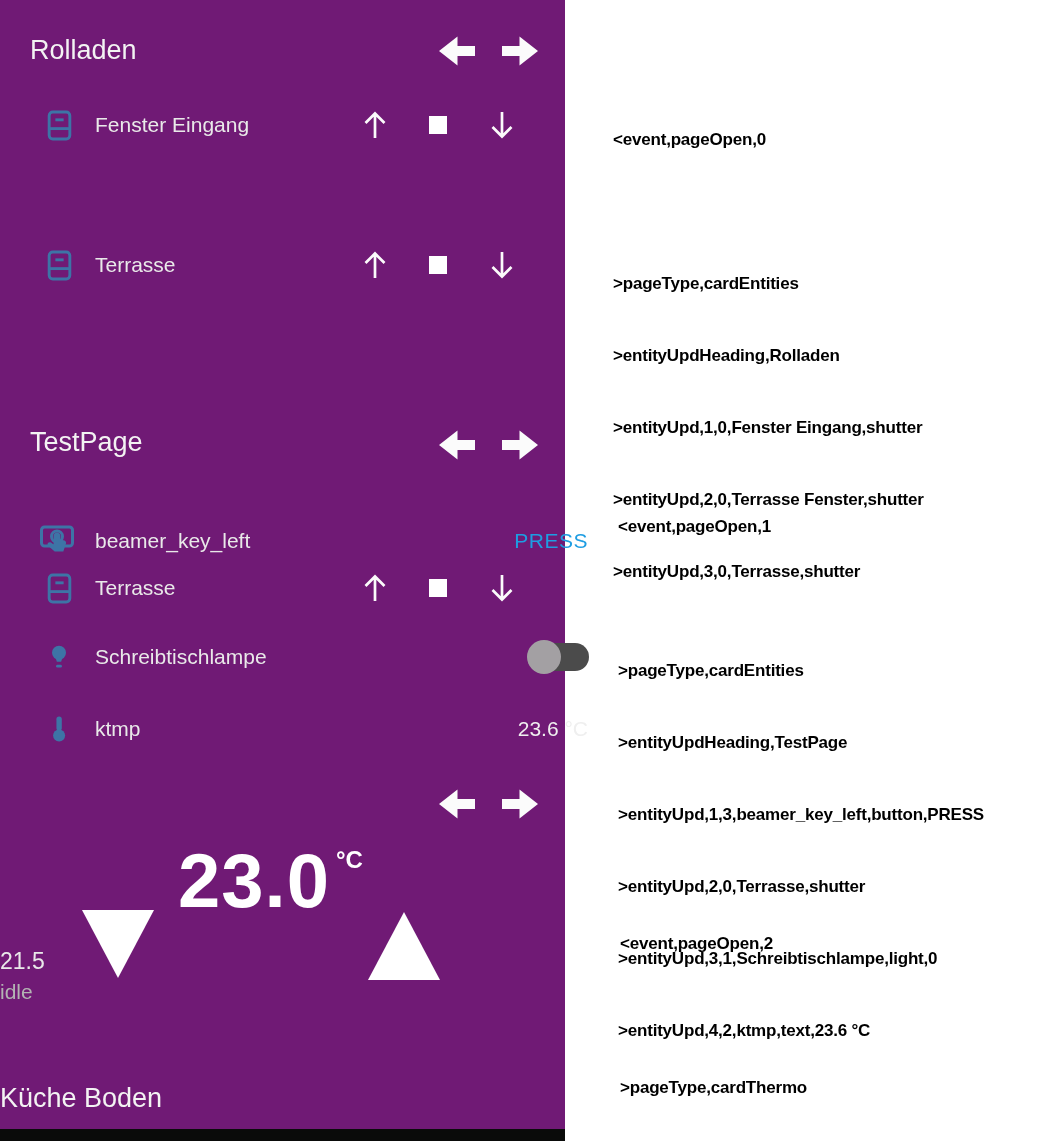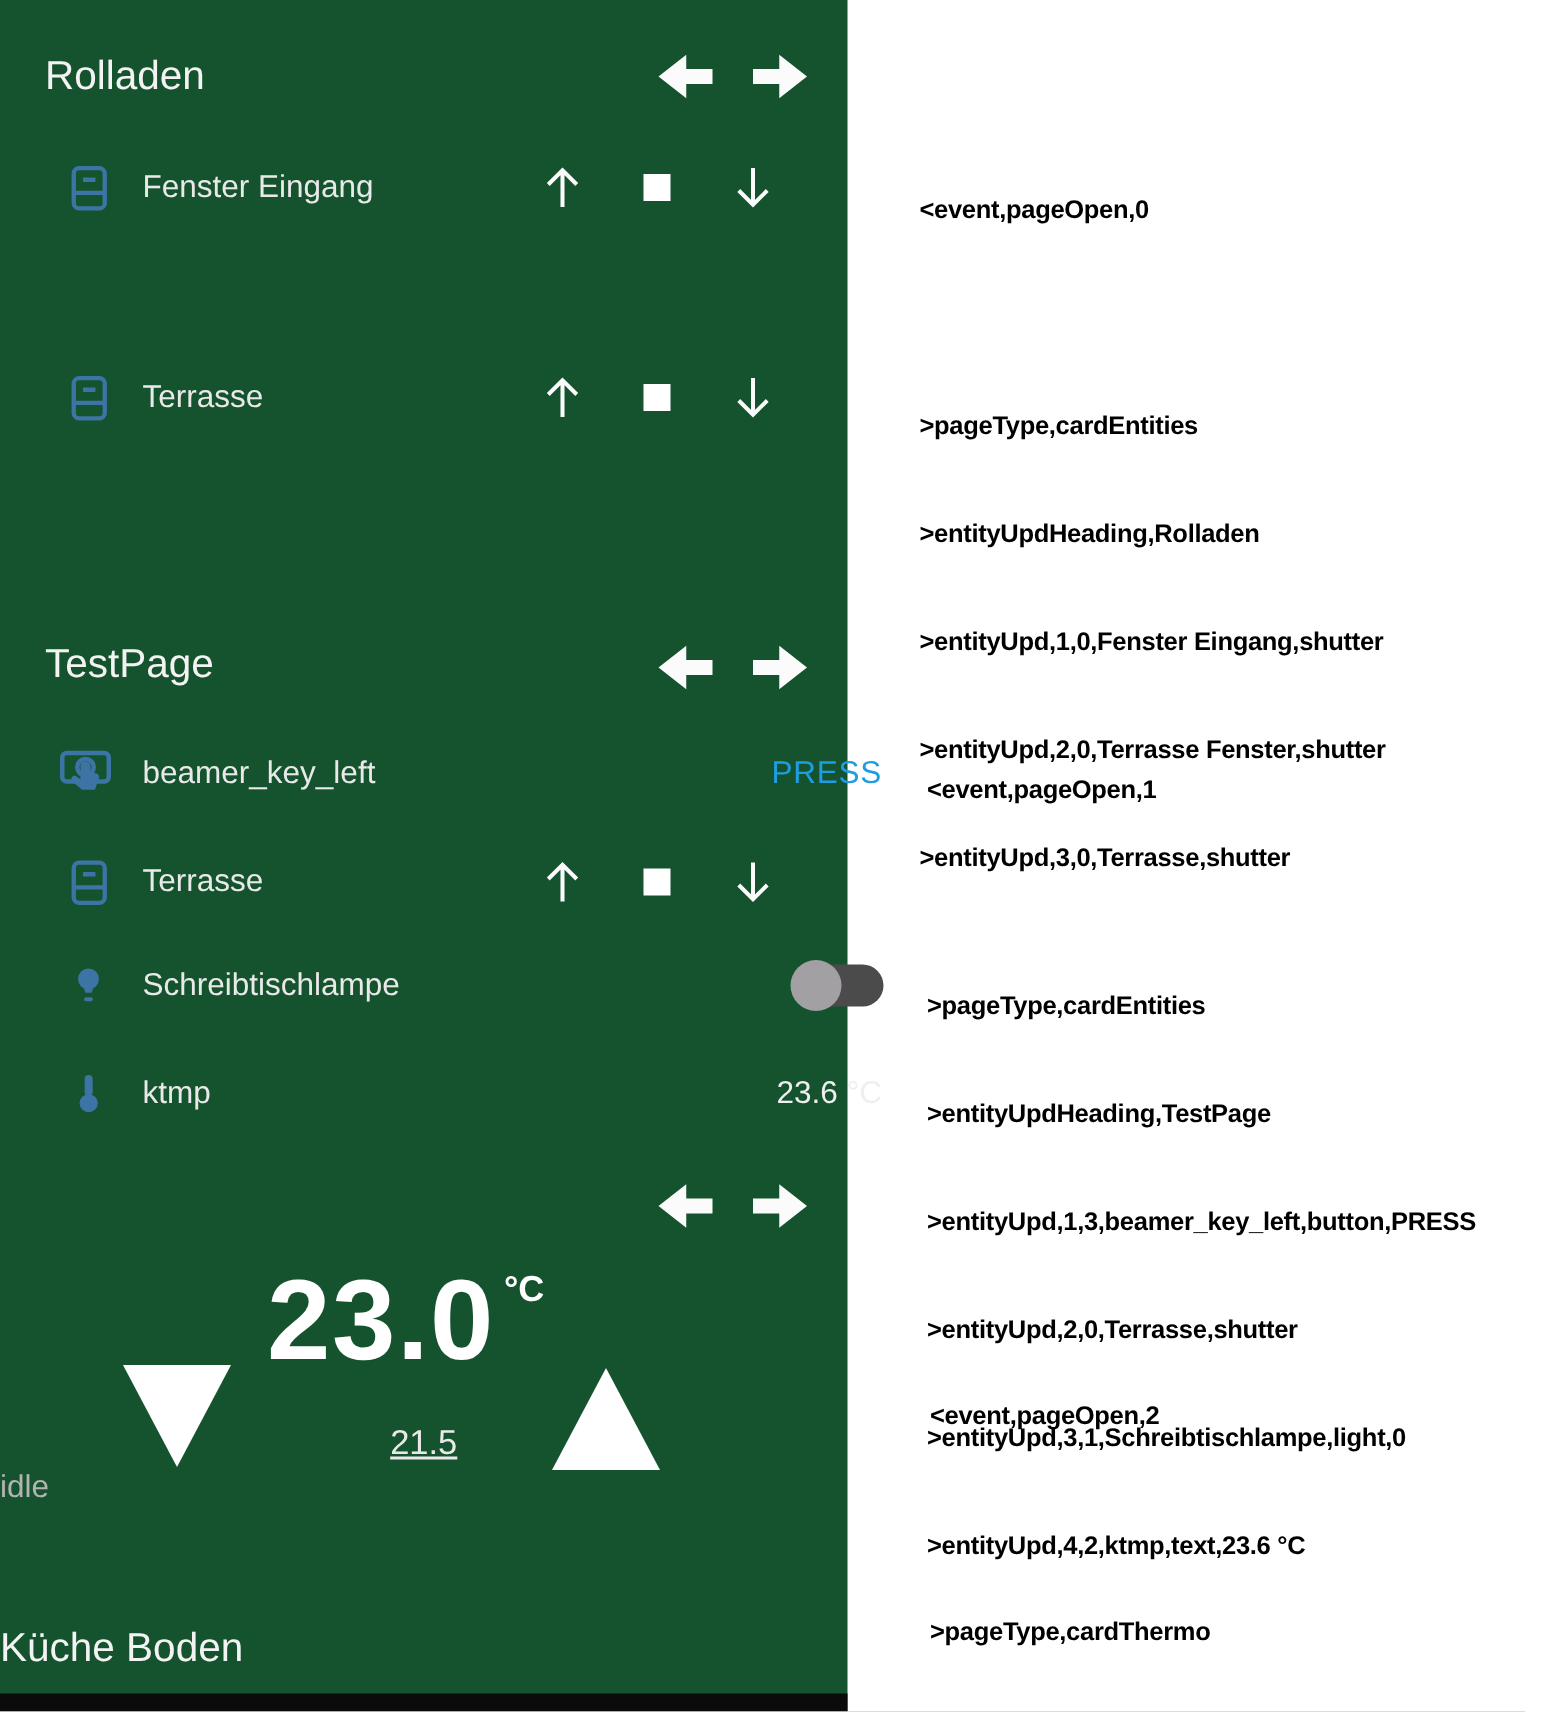--- a/index.html
+++ b/index.html
@@ -1,20 +1,20 @@
 <!DOCTYPE html>
 <html><head>
 <meta charset="utf-8">
 <style>
   html,body { margin:0; padding:0; background:#ffffff; }
   .stage { position:relative; width:1045px; height:1141px; background:#ffffff;
            font-family:"Liberation Sans", sans-serif; overflow:hidden; }
 
   
-  .panel { position:absolute; left:0; top:0; width:565px; height:1141px; background:#14532d; }
+  .panel { position:absolute; left:0; top:0; width:565px; height:1141px; background:#701a75; }
   .panel-bottom-strip { position:absolute; left:0; top:1129px; width:565px; height:12px; background:#0a0b0a; }
 
   .card-heading { position:absolute; left:30px; color:#f3f3f3; font-size:27px; line-height:36px; }
 
   .nav-btn { position:absolute; width:40px; height:36px; color:#fbfbfb; cursor:pointer; }
   .nav-btn svg { width:100%; height:100%; display:block; }
 
   .entity-row { position:absolute; left:0; width:626px; height:70px; }
   .icon-box { position:absolute; left:38px; top:50%; transform:translateY(-50%);
               width:42px; height:46px; display:flex; align-items:center; justify-content:center; }
@@ -37,22 +37,22 @@
   .toggle-knob { position:absolute; left:-2px; top:-3px; width:34px; height:34px;
                  border-radius:50%; background:#a3a0a3; }
 
   
   .temp-wrap { position:absolute; left:0; top:846px; width:565px; display:flex;
                justify-content:center; align-items:flex-start; transform:translateX(-12px); color:#ffffff; }
   .temp-big  { font-size:76px; font-weight:bold; line-height:70px; letter-spacing:1px; }
   .temp-unit { font-size:24px; font-weight:bold; line-height:24px; margin:2px 0 0 6px; }
   .tri-btn { position:absolute; color:#ffffff; cursor:pointer; }
   .tri-btn svg { display:block; }
-  .thermo-target { position:absolute; left:0; top:948px; width:565px; text-align:center;
-                   color:#e9e9e9; font-size:23px;text-decoration:underline; }
+  .thermo-target { position:absolute; left:0; top:948px; width:565px; 
+                   color:#e9e9e9; font-size:23px; }
   .thermo-state  { position:absolute; left:0; top:980px; width:565px; text-align:left;
                    color:#b3b3b3; font-size:21px; }
   .thermo-name   { position:absolute; left:0; top:1083px; width:565px; text-align:left;
                    color:#f3f3f3; font-size:27px; }
 
   
   .log-block { position:absolute; color:#000000; font-weight:bold; font-size:17px;
                line-height:24px; letter-spacing:-0.2px; white-space:pre; }
   .log-gap { height:24px; }
 </style>
@@ -163,21 +163,21 @@
       <svg>
           <use href="#i-nav-left"></use>
         </svg>
     </div>
     <div class="nav-btn" style="left:500px; top:427px">
       <svg>
           <use href="#i-nav-right"></use>
         </svg>
     </div>
 
-    <div class="entity-row" style="top:481px">
+    <div class="entity-row" style="top:506px">
       <span class="icon-box icon-accent">
         <svg width="40" height="36">
             <use href="#i-tap"></use>
           </svg>
         </span>
       <span class="entity-label">beamer_key_left</span>
       <span class="entity-value press-value">PRESS</span>
     </div>
 
     <div class="entity-row" style="top:553px">

